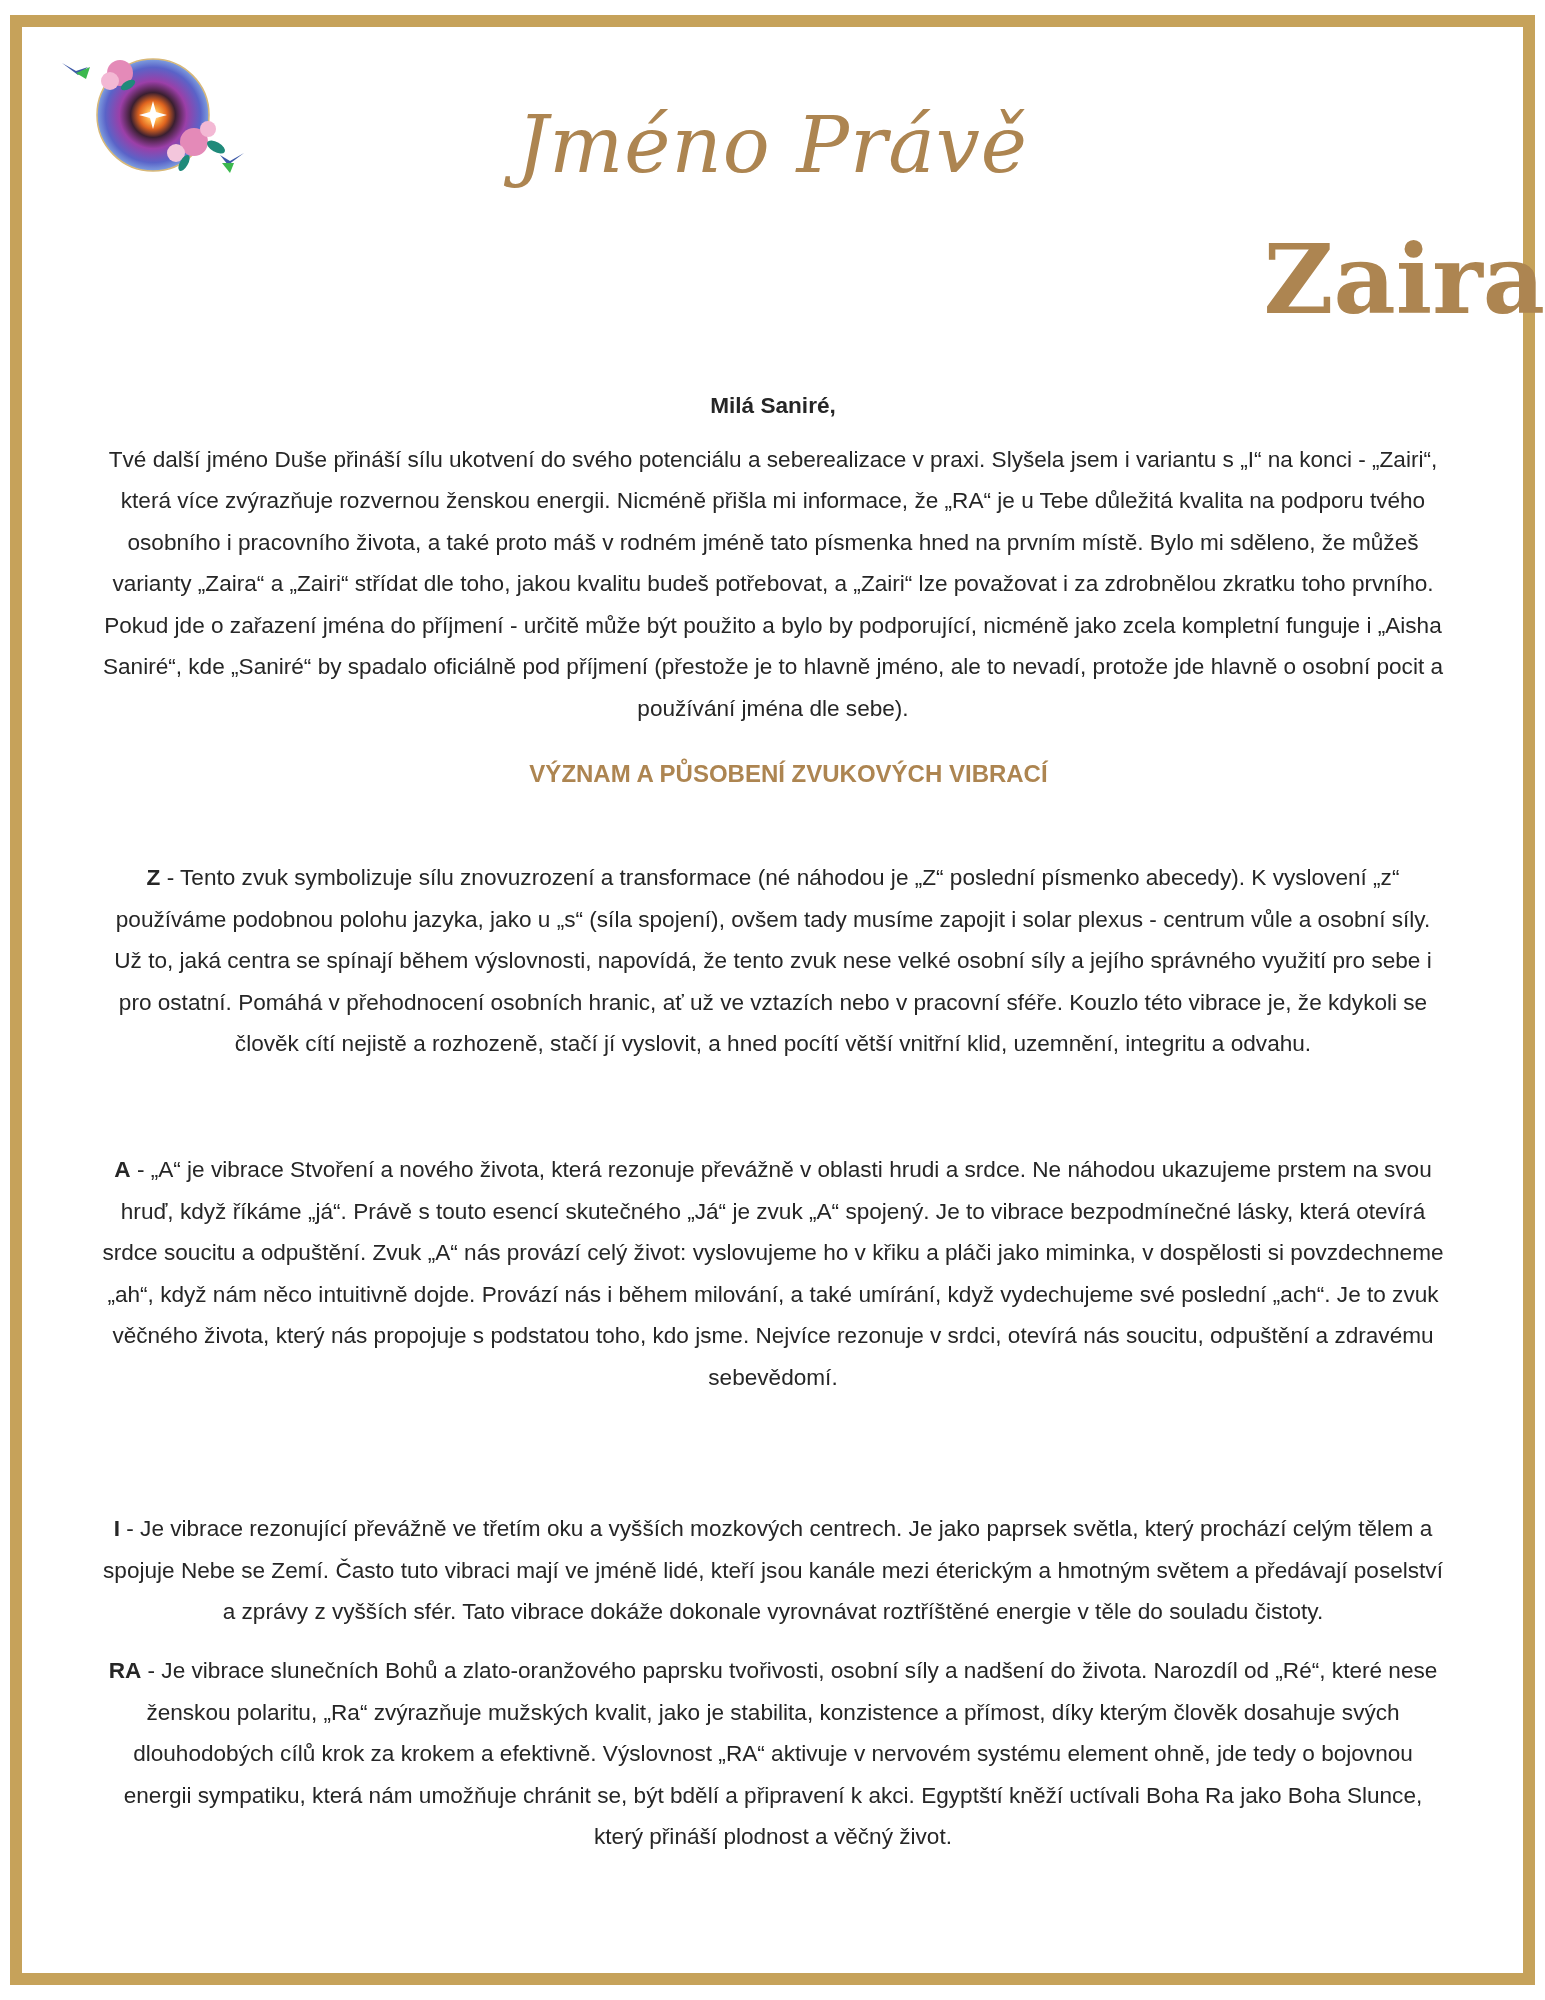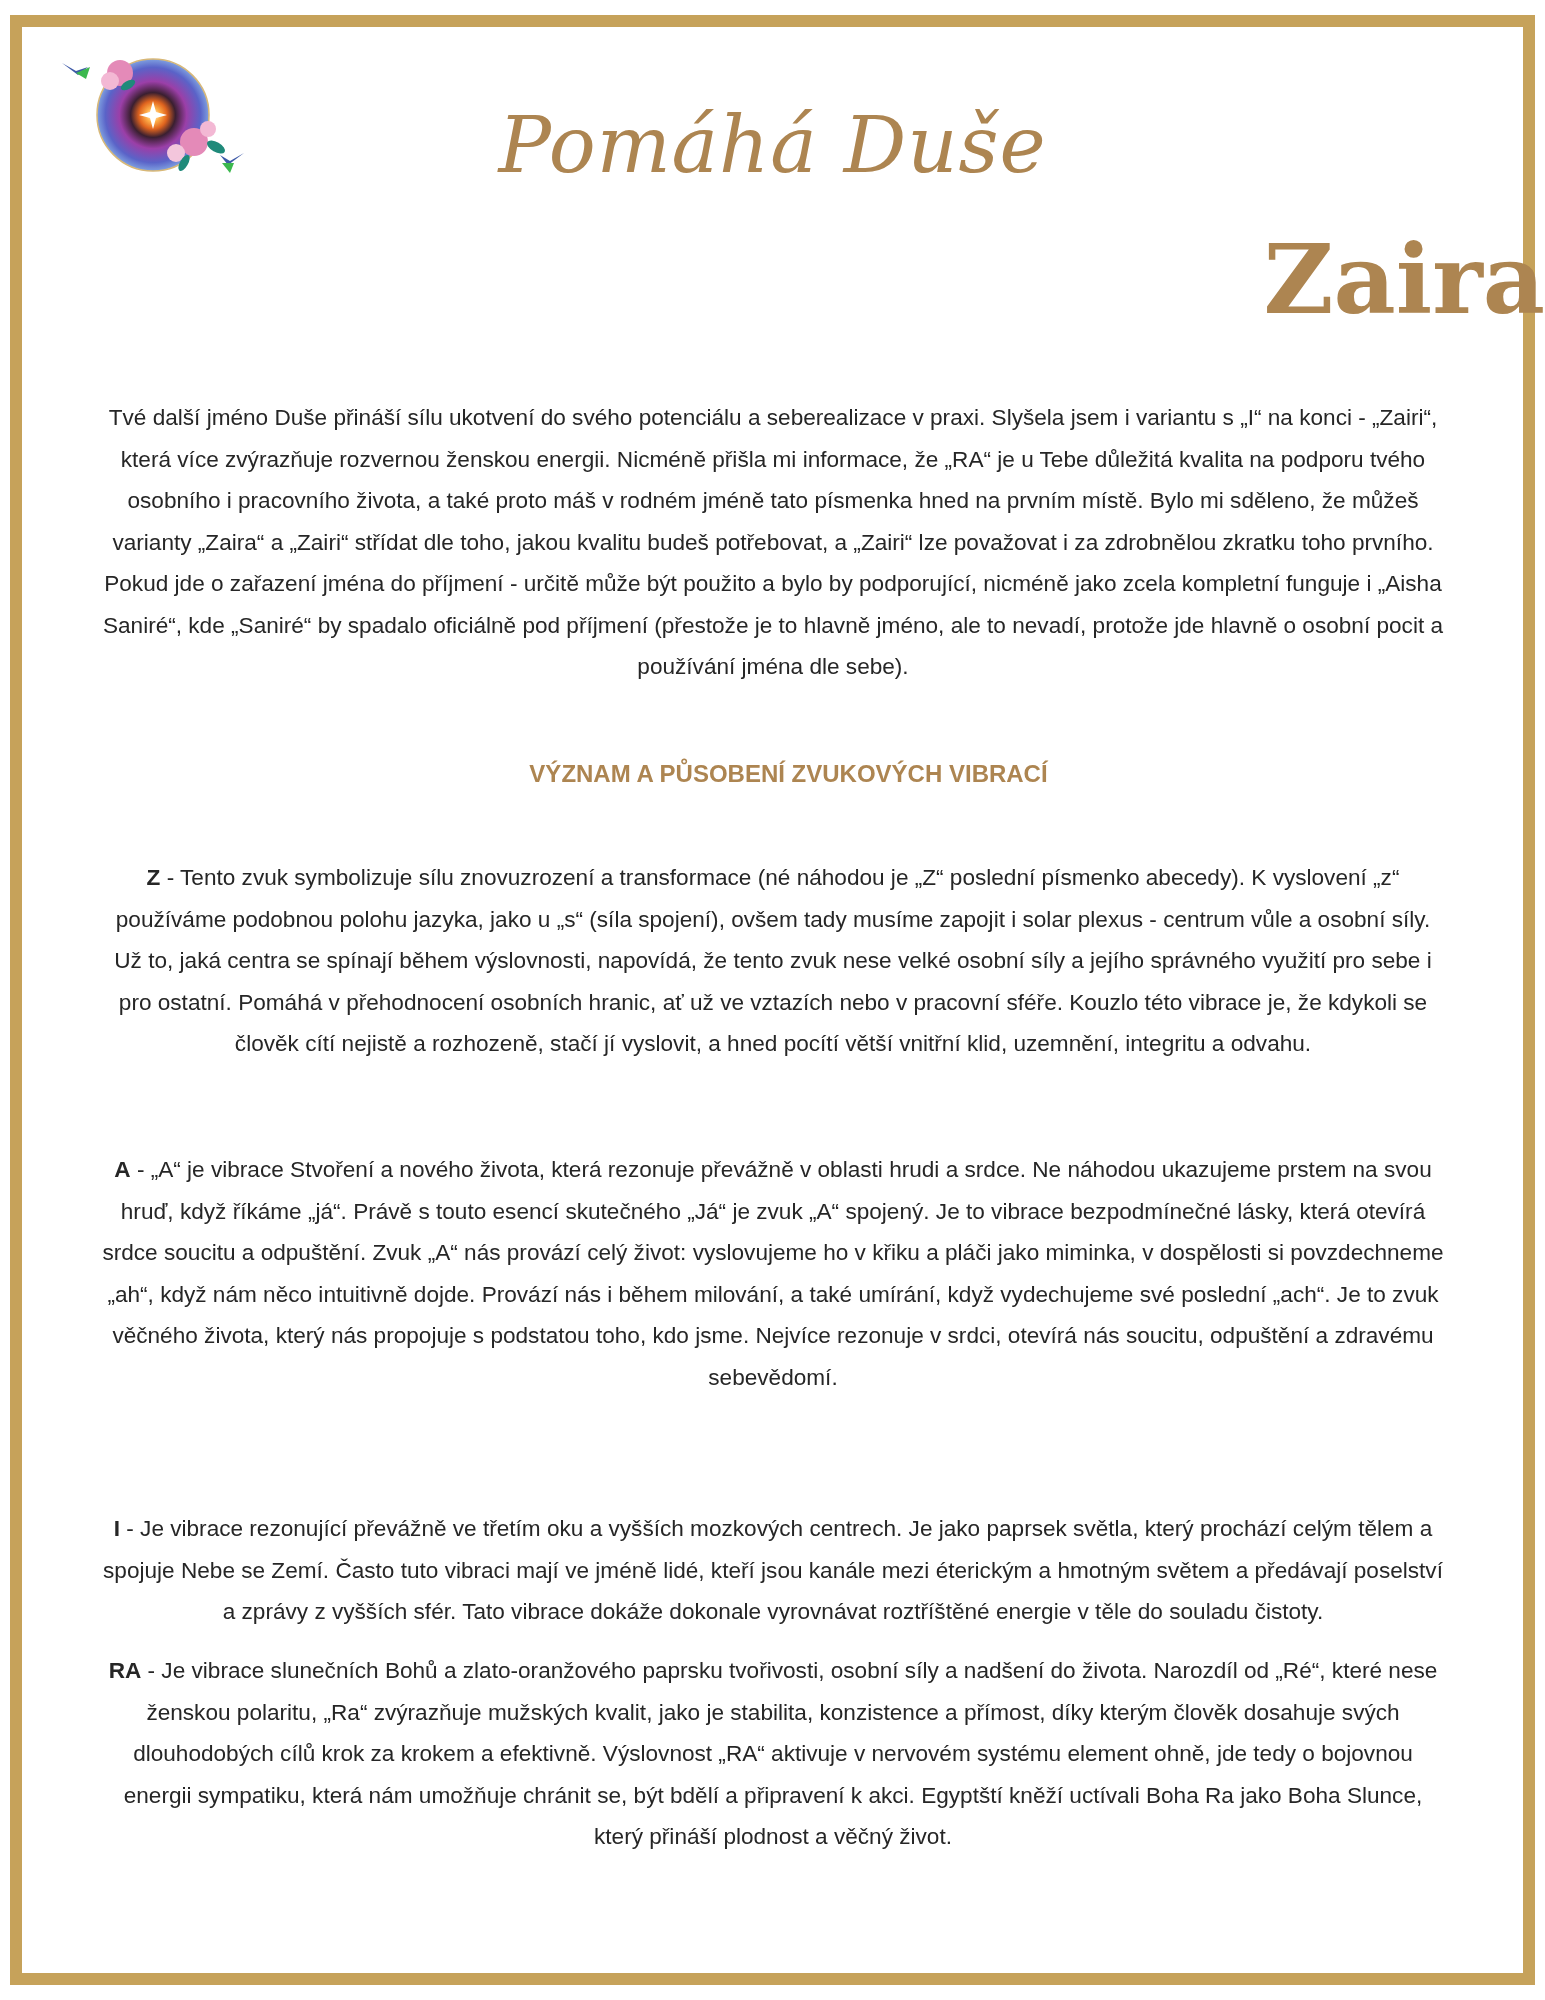--- a/index.html
+++ b/index.html
@@ -57,24 +57,25 @@
     <circle cx="118" cy="108" r="9" fill="#f3c6dc"></circle>
     <ellipse cx="158" cy="102" rx="10" ry="5" fill="#1f8a7a" transform="rotate(30 158 102)"></ellipse>
     <ellipse cx="126" cy="118" rx="9" ry="4" fill="#1f8a7a" transform="rotate(-60 126 118)"></ellipse>
     <path d="M4 18 L18 26 L30 22 L20 30 Z" fill="#3e5aa8"></path>
     <path d="M18 28 L32 22 L28 34 Z" fill="#3cb84e"></path>
     <path d="M186 108 L172 116 L162 110 L170 120 Z" fill="#3e5aa8"></path>
     <path d="M164 118 L172 128 L176 118 Z" fill="#3cb84e"></path>
   </svg>
 </div>
 
-<div class="script-title">Pomáhá Duše</div>
+<div class="script-title">Jméno Právě</div>
 <div class="name-title">Zaira</div>
 
 <div class="content greeting-block">
+  <span class="greeting">Milá Saniré,</span>
   <p>Tvé další jméno Duše přináší sílu ukotvení do svého potenciálu a seberealizace v praxi. Slyšela jsem i variantu s „I“ na konci - „Zairi“, která více zvýrazňuje rozvernou ženskou energii. Nicméně přišla mi informace, že „RA“ je u Tebe důležitá kvalita na podporu tvého osobního i pracovního života, a také proto máš v rodném jméně tato písmenka hned na prvním místě. Bylo mi sděleno, že můžeš varianty „Zaira“ a „Zairi“ střídat dle toho, jakou kvalitu budeš potřebovat, a „Zairi“ lze považovat i za zdrobnělou zkratku toho prvního.  Pokud jde o zařazení jména do příjmení - určitě může být použito a bylo by podporující, nicméně jako zcela kompletní funguje i „Aisha Saniré“, kde „Saniré“ by spadalo oficiálně pod příjmení (přestože je to hlavně jméno, ale to nevadí, protože jde hlavně o osobní pocit a používání jména dle sebe).</p>
 </div>
 
 <div class="section-heading">VÝZNAM A PŮSOBENÍ ZVUKOVÝCH VIBRACÍ</div>
 
 <div class="content p-z">
   <p><span class="lead">Z</span><span> - Tento zvuk symbolizuje sílu znovuzrození a transformace (né náhodou je „Z“ poslední písmenko abecedy). K vyslovení „z“ používáme podobnou polohu jazyka, jako u „s“ (síla spojení), ovšem tady musíme zapojit i solar plexus - centrum vůle a osobní síly. Už to, jaká centra se spínají během výslovnosti, napovídá, že tento zvuk nese velké osobní síly a jejího správného využití pro sebe i pro ostatní. Pomáhá v přehodnocení osobních hranic, ať už ve vztazích nebo v pracovní sféře. Kouzlo této vibrace je, že kdykoli se člověk cítí nejistě a rozhozeně, stačí jí vyslovit, a hned pocítí větší vnitřní klid, uzemnění, integritu a odvahu.</span></p>
 </div>
 
 <div class="content p-a">

